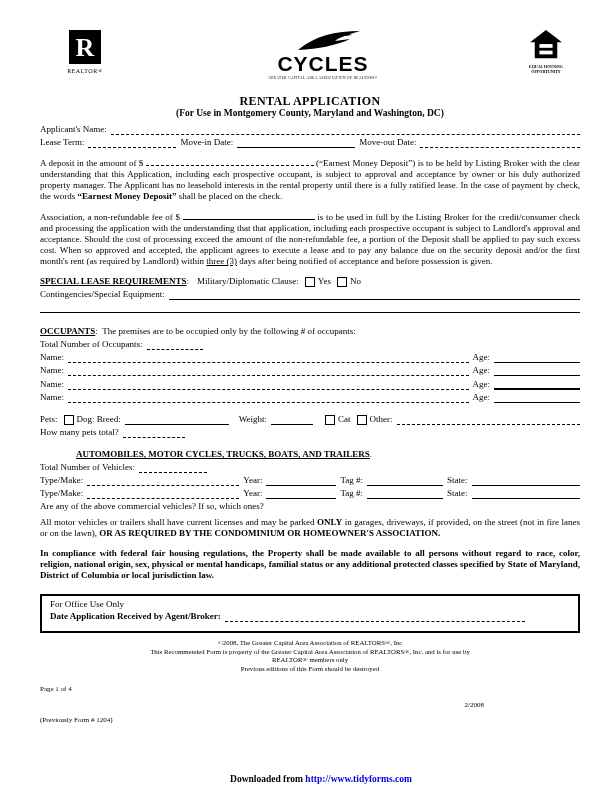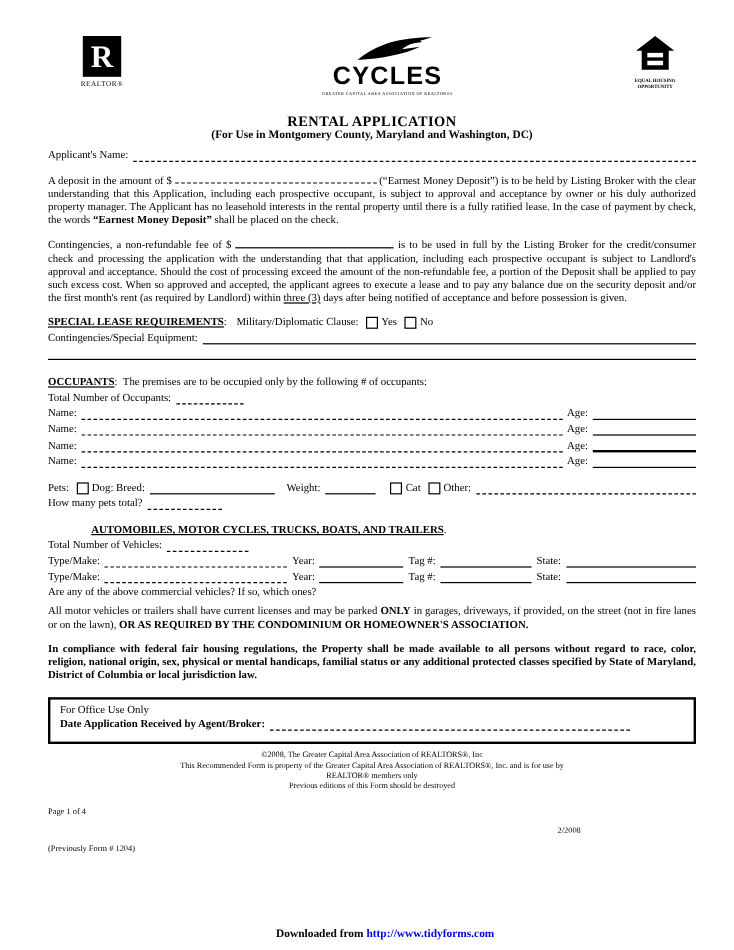--- a/index.html
+++ b/index.html
@@ -92,29 +92,42 @@
     </div>
 
     <div class="title">RENTAL APPLICATION</div>
     <div class="subtitle">(For Use in Montgomery County, Maryland and Washington, DC)</div>
 
     <div class="row" style="margin-top:5px;">
       <span class="lbl">Applicant's Name:</span>
         <span class="gap"></span>
       <span class="blank"></span>
     </div>
+    <div class="row">
+      <span class="lbl">Lease Term:</span>
+        <span class="gap"></span>
+      <span class="blank fix" style="width:88px;"></span>
+        <span class="gap"></span>
+      <span class="lbl">Move-in Date:</span>
+        <span class="gap"></span>
+      <span class="blank solid fix" style="width:118px;"></span>
+        <span class="gap"></span>
+      <span class="lbl">Move-out Date:</span>
+        <span class="gap"></span>
+      <span class="blank"></span>
+    </div>
 
     <div class="para">
       <span>A deposit in the amount of $</span>
       <span class="iblank" style="width:168px;"></span>
       <span>(“Earnest Money Deposit”) is to be held by Listing Broker with the clear understanding that this Application, including each prospective occupant, is subject to approval and acceptance by owner or his duly authorized property manager.  The Applicant has no leasehold interests in the rental property until there is a fully ratified lease.  In the case of payment by check, the words </span><span class="b">“Earnest Money Deposit”</span><span> shall be placed on the check.</span>
     </div>
 
     <div class="para">
-      <span>Contingencies, a non-refundable fee of $</span>
+      <span>Association, a non-refundable fee of $</span>
       <span class="iblank solid" style="width:132px;"></span>
       <span>is to be used in full by the Listing Broker for the credit/consumer check and processing the application with the understanding that that application, including each prospective occupant is subject to Landlord's approval and acceptance. Should the cost of processing exceed the amount of the non-refundable fee, a portion of the Deposit shall be applied to pay such excess cost.  When so approved and accepted, the applicant agrees to execute a lease and to pay any balance due on the security deposit and/or the first month's rent (as required by Landlord) within </span><span class="u">three (3)</span><span> days after being notified of acceptance and before possession is given.</span>
     </div>
 
     <div class="row" style="margin-top:9px; align-items:center;">
       <span class="hu">SPECIAL LEASE REQUIREMENTS</span>
         <span>:</span>
       <span style="width:8px;"></span>
       <span class="lbl">Military/Diplomatic Clause:</span>
       <span class="cb"></span>

